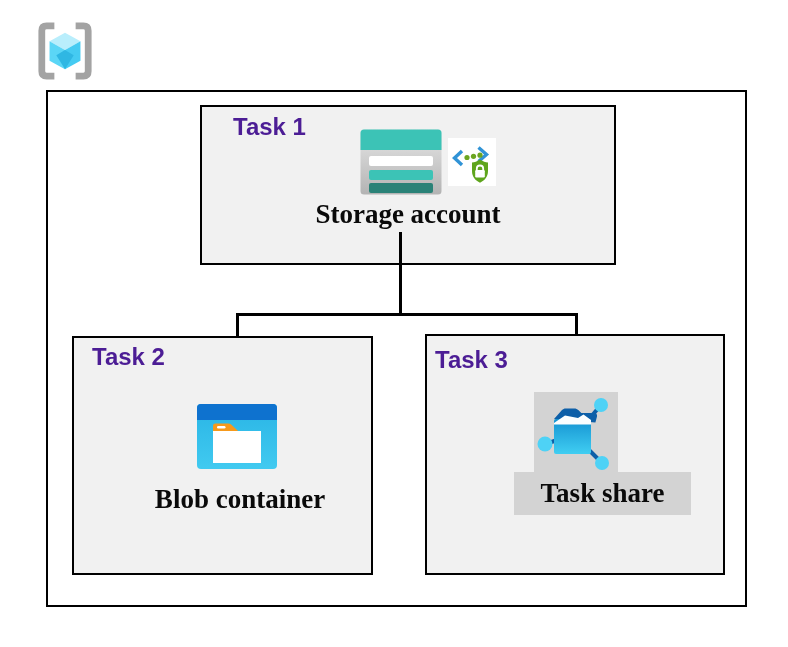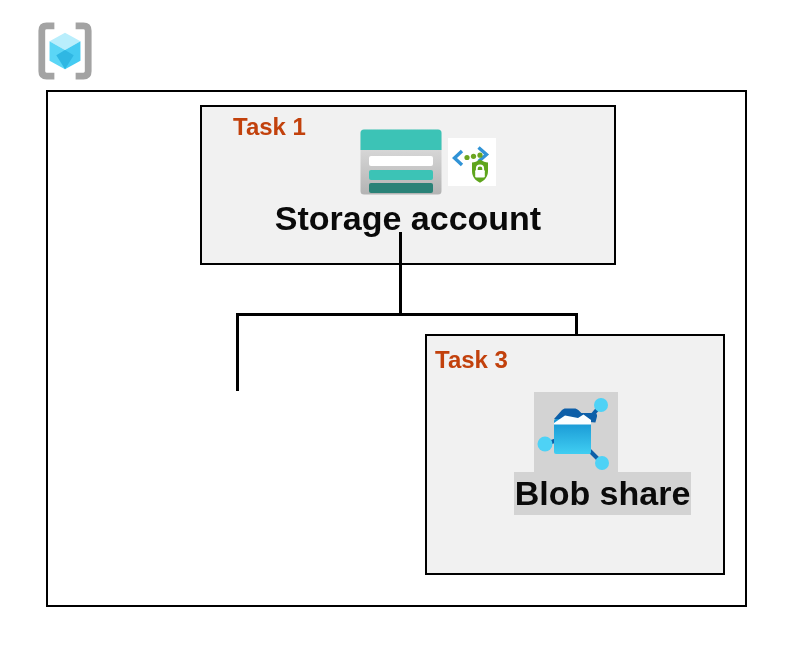--- a/index.html
+++ b/index.html
@@ -6,22 +6,22 @@
   body{width:788px;height:647px;position:relative;overflow:hidden;
        font-family:"Liberation Sans","DejaVu Sans",sans-serif;}
   .abs{position:absolute;}
   .canvas{position:absolute;left:0;top:0;width:788px;height:647px;background:#fff;}
   .rg-title{left:112px;top:36px;font-size:26px;font-weight:bold;color:#111;letter-spacing:.2px;}
   .outer-box{left:46px;top:90px;width:701px;height:517px;border:2.5px solid #000;background:#fff;box-sizing:border-box;}
   .task-box{background:#f1f1f1;border:2.5px solid #000;box-sizing:border-box;}
   .task1{left:152px;top:13px;width:416px;height:160px;}
   .task2{left:24px;top:244px;width:301px;height:239px;}
   .task3{left:377px;top:242px;width:300px;height:241px;padding-left:21px;}
-  .task-label{font-size:24px;font-weight:bold;color:#c2410c;}
-  .res-label{font-size:34px;font-weight:bold;color:#0a0a0a;white-space:nowrap;}
+  .task-label{font-size:24px;font-weight:bold;color:#4c1d95;}
+  .res-label{font-size:27px;font-weight:bold;color:#0a0a0a;white-space:nowrap;font-family:Liberation Serif, serif;}
   .line{background:#000;}
   .hl{background:#d3d3d3;}
   .center-x{transform:translateX(-50%);}
   .file-label{display:flex;align-items:center;justify-content:center;}
 </style>
 </head>
 <body>
 
 <div class="canvas">
 
@@ -67,20 +67,39 @@
       </svg>
 
       <div class="abs res-label" style="left:0;right:0;top:92px;text-align:center;">Storage account</div>
     </div>
 
     <div class="abs line" style="left:351px;top:140px;width:3px;height:84px;"></div>
     <div class="abs line" style="left:188px;top:221px;width:342px;height:3px;"></div>
     <div class="abs line" style="left:188px;top:221px;width:3px;height:78px;"></div>
     <div class="abs line" style="left:527px;top:221px;width:3px;height:77px;"></div>
 
+    <div class="abs task-box task2">
+      <div class="abs task-label" style="left:18px;top:5px;">Task 2</div>
+
+      <svg class="abs" style="left:123px;top:66px;" width="80" height="65" viewBox="0 0 80 65">
+        <defs>
+          <linearGradient id="bc" x1="0" y1="0" x2="0" y2="1">
+            <stop offset="0" stop-color="#29b4e5"></stop>
+              <stop offset="1" stop-color="#41caf0"></stop>
+          </linearGradient>
+        </defs>
+        <rect x="0" y="0" width="80" height="65" rx="4" fill="url(#bc)"></rect>
+        <path d="M0 16 V4 q0,-4 4,-4 h72 q4,0 4,4 v12 z" fill="#0e72cf"></path>
+        <path d="M16 27 v-5.2 q0,-2.3 2.3,-2.3 h13 q1.6,0 2.8,1.1 l7,6.4 z" fill="#f6991b"></path>
+        <rect x="20" y="22" width="8.5" height="2.6" rx="1.3" fill="#ffffff"></rect>
+        <rect x="16" y="27" width="48" height="32" fill="#ffffff"></rect>
+      </svg>
+
+      <div class="abs res-label center-x" style="left:166px;top:146px;">Blob container</div>
+    </div>
 
     <div class="abs task-box task3">
       <div class="abs task-label" style="left:8px;top:10px;">Task 3</div>
 
       <div class="abs hl" style="left:107px;top:56px;width:84px;height:81px;">
         <svg width="84" height="78" viewBox="0 0 84 78" style="position:absolute;left:0;top:2px;">
           <defs>
             <linearGradient id="fsg" x1="0" y1="0" x2="0" y2="1">
               <stop offset="0" stop-color="#1593d2"></stop>
                 <stop offset="1" stop-color="#40cef2"></stop>
@@ -91,17 +110,17 @@
           <line x1="54" y1="55" x2="67" y2="68" stroke="#0d5fa8" stroke-width="4"></line>
           <path d="M20 25 l8,-9 c1,-1.1 2.2,-1.6 3.6,-1.6 h8.8 c1.5,0 2.9,0.6 3.9,1.6 l3,3 h13 c2,0 3.2,1.6 2.7,3.6 l-1.6,6 z" fill="#0d5fa8"></path>
           <rect x="20" y="25" width="37" height="35" rx="2" fill="url(#fsg)"></rect>
           <polygon points="20,29 31,21.5 44,24 49.5,20.5 57,26 57,30.5 20,30.5" fill="#fbfeff"></polygon>
           <circle cx="67" cy="11" r="7" fill="#4ed2f6"></circle>
           <circle cx="11" cy="50" r="7.5" fill="#4ed2f6"></circle>
           <circle cx="68" cy="69" r="7" fill="#4ed2f6"></circle>
         </svg>
       </div>
 
-      <div class="abs hl res-label file-label" style="left:87px;top:136px;width:177px;height:43px;">Blob share</div>
+      <div class="abs hl res-label file-label" style="left:87px;top:136px;width:177px;height:43px;">Task share</div>
     </div>
 
   </div>
 </div>
 
 </body></html>

